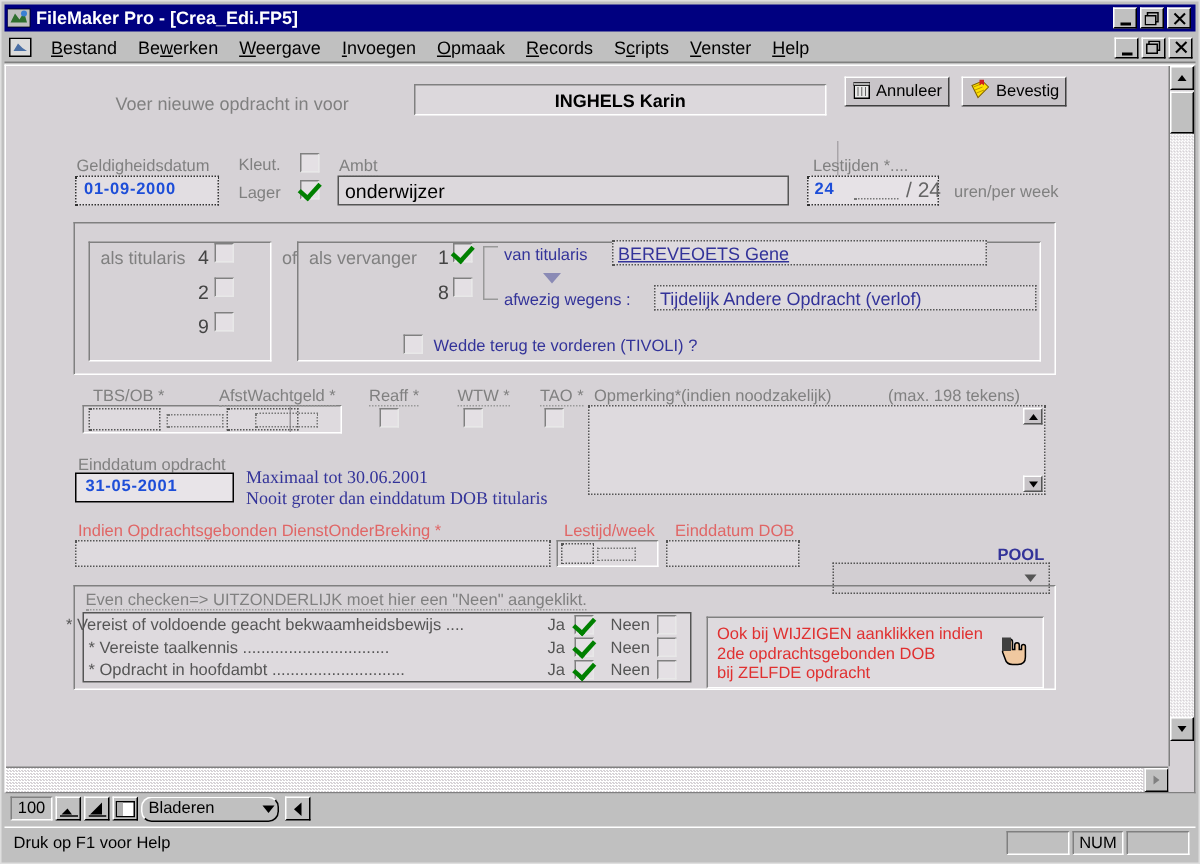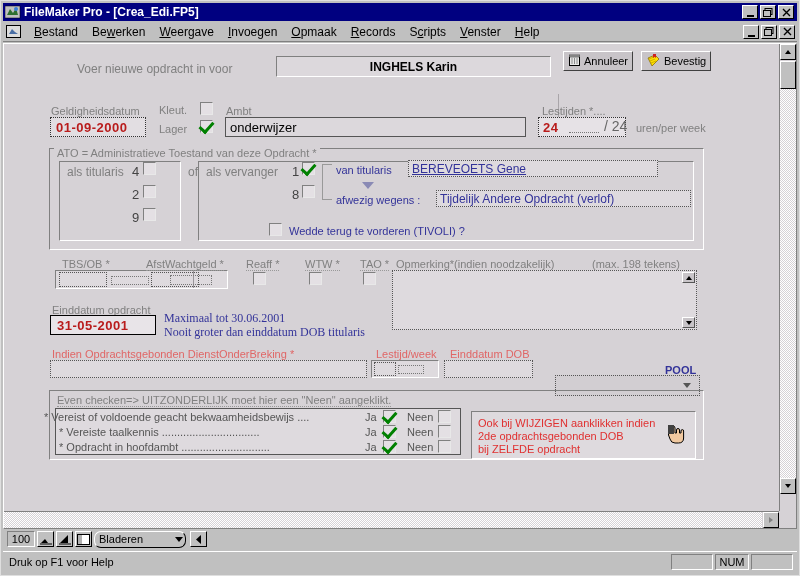--- a/index.html
+++ b/index.html
@@ -116,21 +116,21 @@
     border-width: 0 3px 3px 0;
     transform: rotate(42deg);
   }
   .valtext-plain { position: absolute; font-size: 13px; color: #000; white-space: nowrap; }
   .valtext-blue { position: absolute; font-size: 12px; color: #333399; white-space: nowrap; }
   .serif-blue {
     position: absolute; font-size: 12px; color: #333399;
     font-family: "Liberation Serif", serif; white-space: nowrap;
   }
   .big-date {
-    position: absolute; font-size: 13px; font-weight: bold; color: #b91c1c;
+    position: absolute; font-size: 11px; font-weight: bold; color: #1d4ed8;
     letter-spacing: 0.5px; white-space: nowrap; text-align: right;
   }
 
   
   .sb-v {
     position: absolute; right: 0; top: 0; bottom: 17px; width: 17px;
     background: #d6d2d6;
     border-left: 1px solid #808080;
   }
   .sb-h {
@@ -349,23 +349,20 @@
 
       <div class="lbl dotted-u" style="left:538px; top:61px;">Lestijden *....</div>
       <div class="etchbox" style="left:534px; top:73px; width:88px; height:20px; background:#e6e2e6; border:1px dotted #333;">
         <div class="big-date" style="left:4px; top:2px;">24</div>
         <div style="position:absolute; left:30px; top:6px; width:30px; height:9px; border-bottom:1px dotted #777;"></div>
       </div>
       <div class="lbl" style="left:600px; top:74px; font-size:14px; color:#666;">/ 24</div>
       <div class="lbl" style="left:632px; top:78px;">uren/per week</div>
 
       <div class="etchbox" style="left:45px; top:104px; width:655px; height:102px; background:transparent;"></div>
-      <div style="position:absolute; left:50px; top:99px; height:12px; background:#d6d2d6; padding:0 3px;">
-        <span class="lbl" style="position:static;">ATO = Administratieve Toestand van deze Opdracht *</span>
-      </div>
 
       <div class="etchbox" style="left:55px; top:117px; width:122px; height:80px;"></div>
       <div class="lbl" style="left:63px; top:121px; font-size:12px;">als titularis</div>
       <div class="lbl" style="left:128px; top:120px; font-size:13px; color:#444;">4</div>
       <div class="chk" style="left:139px; top:118px;"></div>
       <div class="lbl" style="left:128px; top:143px; font-size:13px; color:#444;">2</div>
       <div class="chk" style="left:139px; top:141px;"></div>
       <div class="lbl" style="left:128px; top:166px; font-size:13px; color:#444;">9</div>
       <div class="chk" style="left:139px; top:164px;"></div>
 

